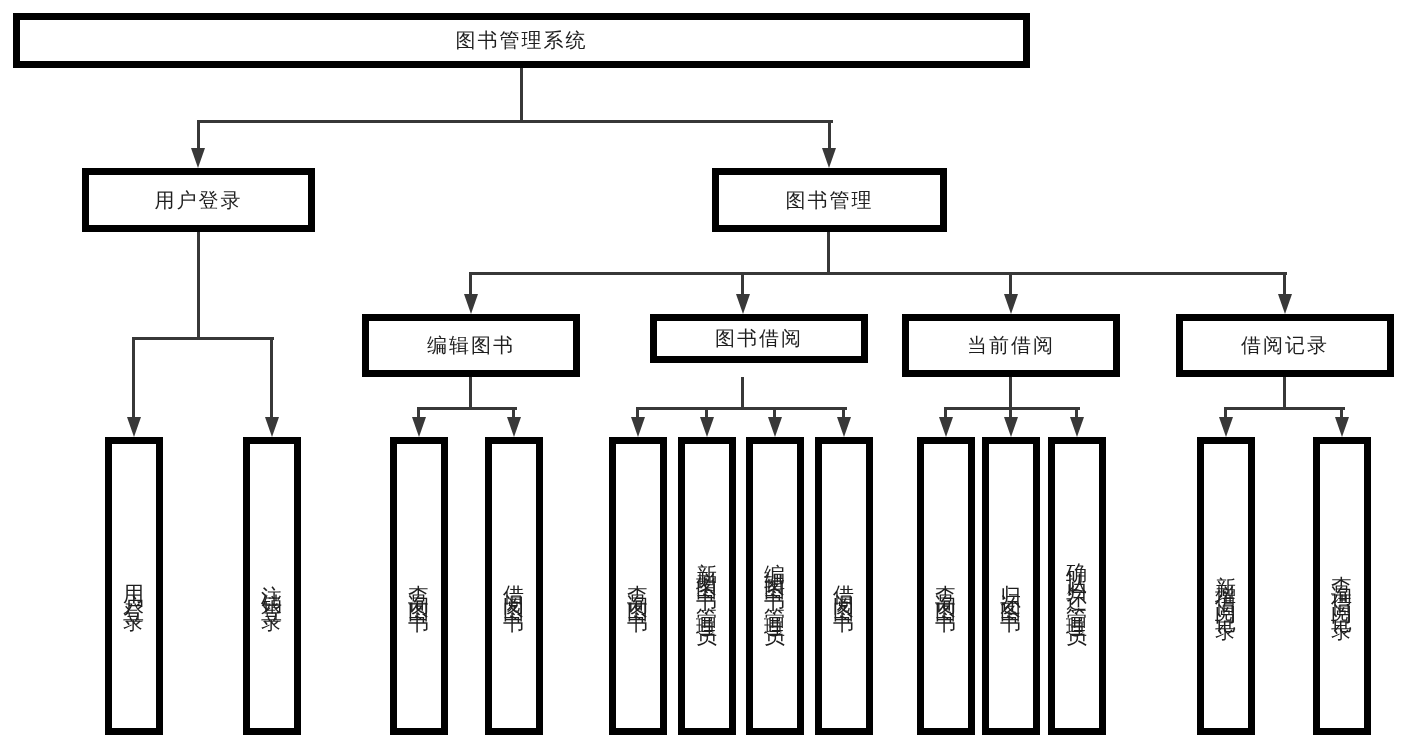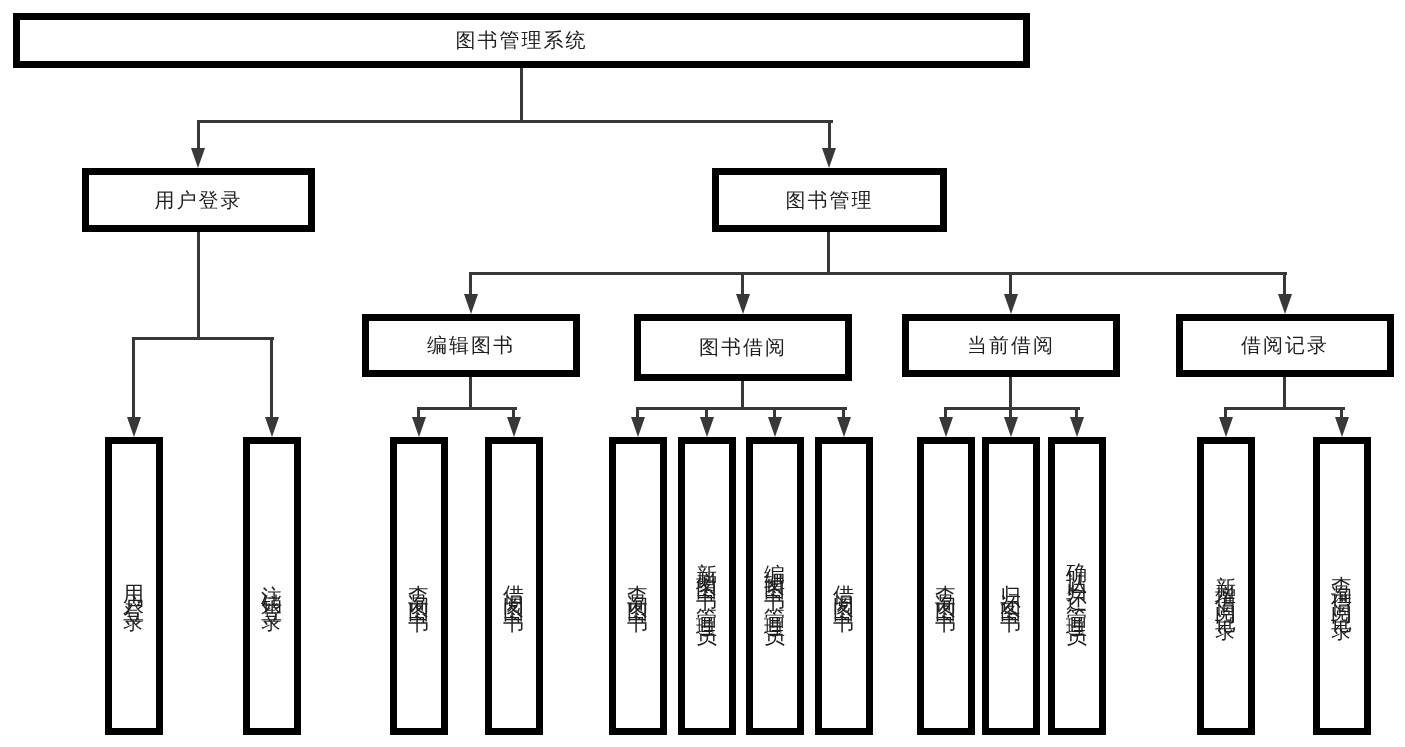--- a/index.html
+++ b/index.html
@@ -91,21 +91,21 @@
   <div class="arrow" style="left:1219px;top:417px"></div>
   <div class="line v" style="left:1340px;top:407px;height:14px"></div>
   <div class="arrow" style="left:1335px;top:417px"></div>
 
   <div class="box hbox" style="left:13px;top:13px;width:1017px;height:55px">图书管理系统</div>
 
   <div class="box hbox" style="left:82px;top:168px;width:233px;height:64px">用户登录</div>
   <div class="box hbox" style="left:712px;top:168px;width:235px;height:64px">图书管理</div>
 
   <div class="box hbox" style="left:362px;top:314px;width:218px;height:63px">编辑图书</div>
-  <div class="box hbox" style="left:634px;top:314px;width:218px;height:67px">图书借阅</div>
+  <div class="box hbox" style="left:650px;top:314px;width:218px;height:49px">图书借阅</div>
   <div class="box hbox" style="left:1176px;top:314px;width:218px;height:63px">借阅记录</div>
   <div class="box hbox" style="left:902px;top:314px;width:218px;height:63px">当前借阅</div>
 
   <div class="box vbox" style="left:105px;top:437px;width:58px;height:298px">
     <span class="vtext">用户登录</span>
   </div>
   <div class="box vbox" style="left:243px;top:437px;width:58px;height:298px">
     <span class="vtext">注销登录</span>
   </div>
 

